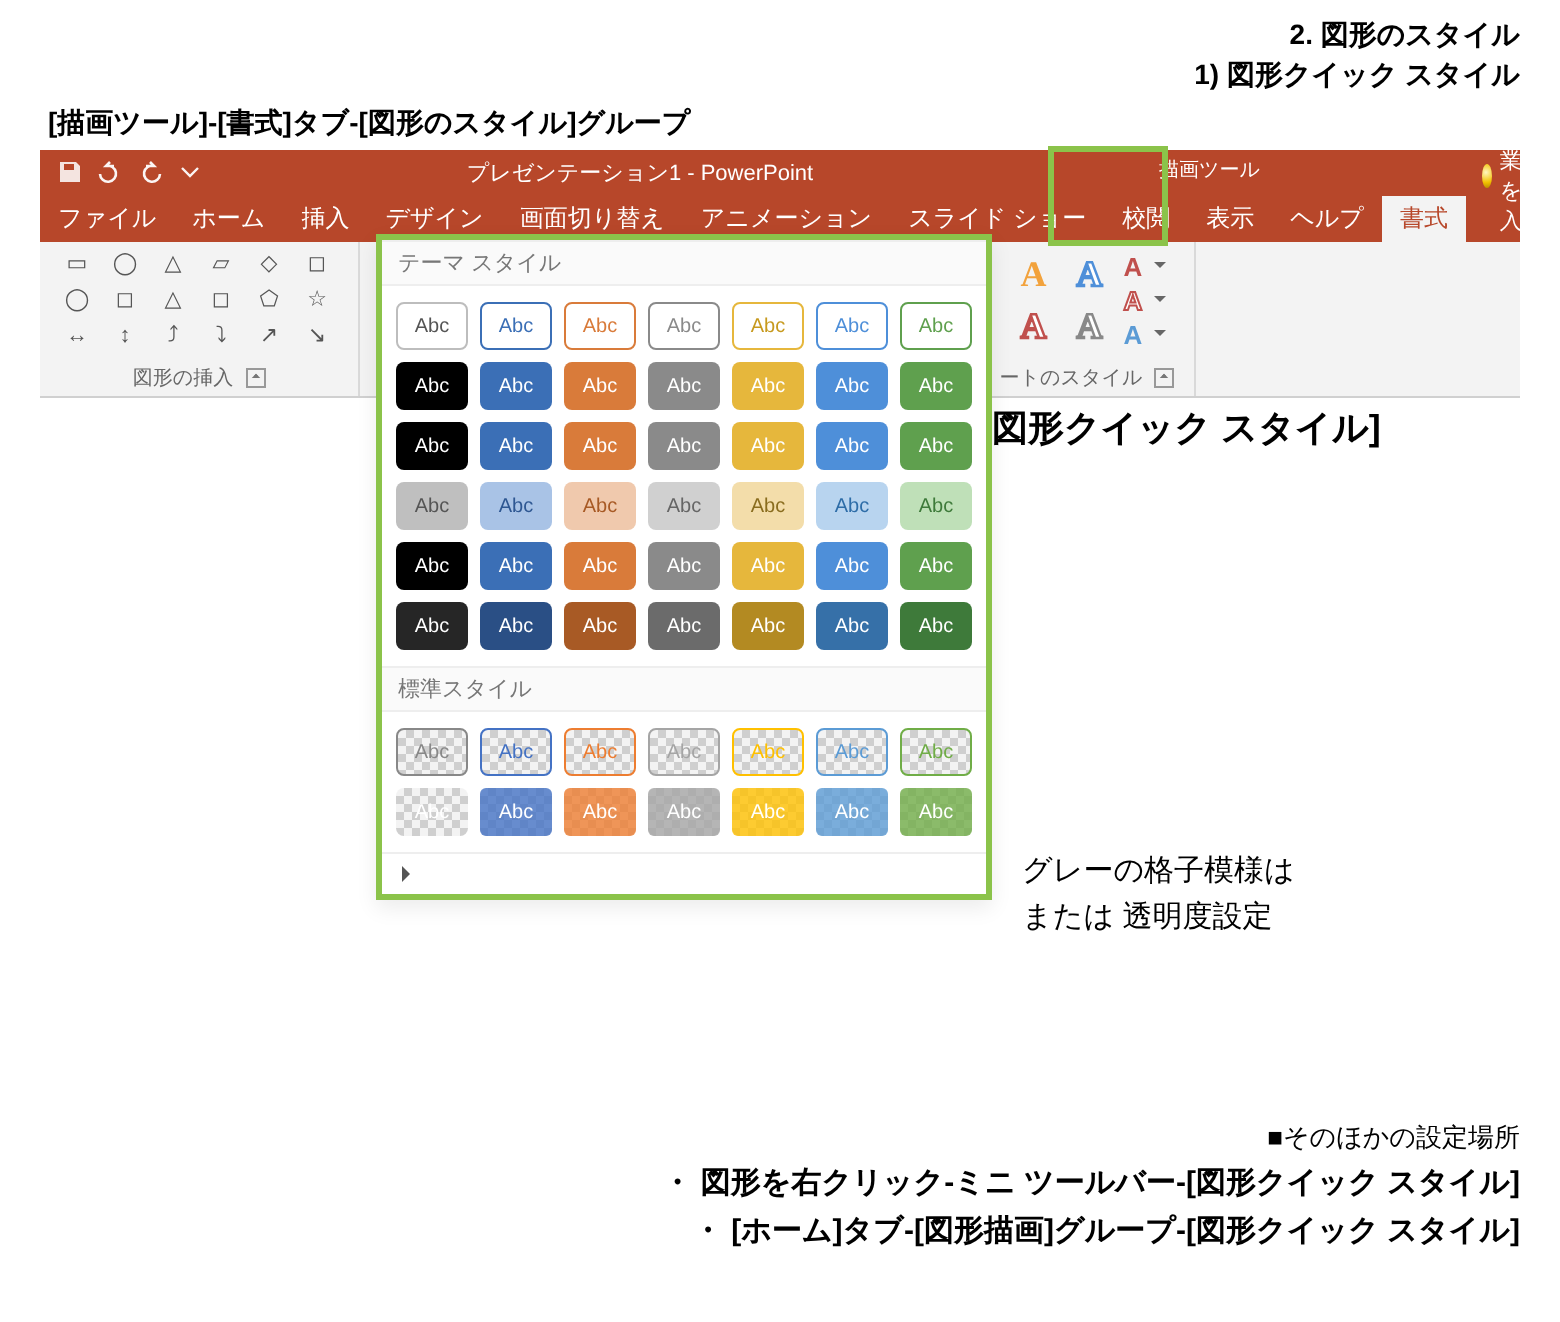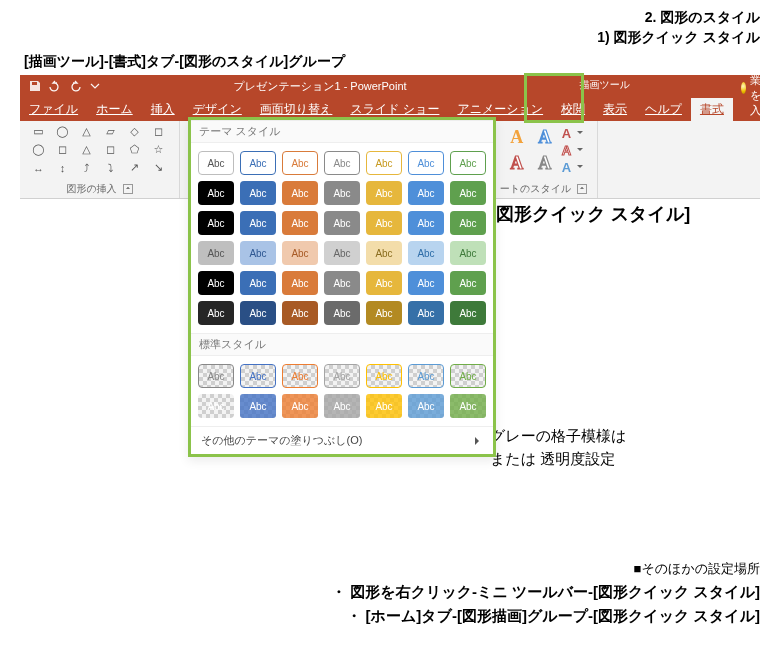--- a/index.html
+++ b/index.html
@@ -7,21 +7,21 @@
   .page { position: relative; padding: 8px 20px 20px 20px; }
   .hdr-right { text-align: right; font-weight: bold; font-size: 14px; margin-bottom: 6px; line-height: 1.4; }
   .hdr-main { font-weight: bold; font-size: 14px; margin: 4px 0 4px 4px; }
   .ribbon-wrap { position: relative; width: 740px; }
   .titlebar { background: #b7472a; color: #fff; height: 22px; display: flex; align-items: center; font-size: 11px; }
   .titlebar .qat { display:flex; gap:6px; padding:0 8px; align-items:center; }
   .qat-ic { width:14px; height:14px; display:inline-flex; align-items:center; justify-content:center; opacity:.95; }
   .titlebar .doc-title { flex:1; text-align:center; }
   .ctx-tool { position:absolute; right:124px; top:0; background:#b7472a; color:#fff; font-size:10px; padding:1px 6px; height:20px; display:flex; align-items:center; }
   .tabrow { background:#b7472a; color:#fff; height:24px; display:flex; align-items:flex-end; font-size:12px; }
-  .tab { padding:3px 9px; cursor:pointer; white-space:nowrap;text-decoration:underline; }
+  .tab { padding:3px 9px; cursor:pointer; white-space:nowrap; }
   .tab.active { background:#f3f3f3; color:#b7472a; }
   .tell-me { color:#fff; font-size:11px; padding:3px 8px; display:flex; align-items:center; gap:4px; }
   .lamp { width:12px; height:12px; border-radius:50%; background:radial-gradient(circle at 40% 35%, #fff6c0, #f2c200 60%, #b38600); display:inline-block; }
   .ribbon-body { background:#f3f3f3; border-bottom:1px solid #d0d0d0; display:flex; height:78px; font-size:11px;}
   .grp { border-right:1px solid #d9d9d9; padding:3px 6px 0 6px; display:flex; flex-direction:column; align-items:center; }
   .grp-label { font-size:10px; color:#666; text-align:center; margin-top:auto; padding:1px 0 2px; width:100%; border-top:0; display:flex; justify-content:center; gap:6px; align-items:center;}
   .launcher { width:10px;height:10px;border:1px solid #999; position:relative;}
   .launcher::after{content:"";position:absolute;right:1px;bottom:1px;border:3px solid transparent;border-left-color:#777;border-top-color:#777;transform:rotate(45deg) scale(.5);}
   .shapes-grid { display:grid; grid-template-columns:repeat(6,22px); grid-auto-rows:17px; gap:1px 2px; }
   .shp { width:20px;height:15px; display:flex;align-items:center;justify-content:center; color:#555;}
@@ -49,21 +49,21 @@
      background-color:#f3f3f3;
   }
   .gal-footer { border-top:1px solid #eee; padding:6px 10px; display:flex; justify-content:space-between; align-items:center; color:#444;}
   .tri-right { width:0;height:0;border:4px solid transparent;border-left-color:#555;}
 
   
   .hl-box { position:absolute; border:3px solid #8bc34a; pointer-events:none; z-index:6;}
   .hl-fmt { left:504px; top:-2px; width:60px; height:50px; }
 
   .side-label { position:absolute; left:490px; top:202px; font-weight:bold; font-size:18px; }
-  .side-note { position:absolute; left:490px; top:425px; font-size:15px; line-height:1.5; }
+  .side-note { position:absolute; left:511px; top:425px; font-size:15px; line-height:1.5; }
 
   .footer-block { margin-top:360px; font-size:15px; line-height:1.6;text-align:right; }
   .footer-block .sq { font-size:13px; }
   .footer-block li { list-style:none; font-weight:bold; }
   .footer-block li::before { content:"・ "; }
 </style>
 </head>
 <body>
 <div class="page">
 
@@ -103,22 +103,22 @@
     <div style="width:230px"></div>
   </div>
   <div class="ctx-tool">描画ツール</div>
 
   <div class="tabrow" id="tabrow">
         <div class="tab">ファイル</div>
         <div class="tab">ホーム</div>
         <div class="tab">挿入</div>
         <div class="tab">デザイン</div>
         <div class="tab">画面切り替え</div>
+        <div class="tab">アニメーション</div>
         <div class="tab">スライド ショー</div>
-        <div class="tab">アニメーション</div>
         <div class="tab">校閲</div>
         <div class="tab">表示</div>
         <div class="tab">ヘルプ</div>
         <div class="tab active">書式</div>
         <div class="tell-me">
           <span class="lamp"></span>
           <span>作業を入</span>
         </div>
       </div>
 
@@ -373,21 +373,20 @@
               <span style="color: rgb(255, 255, 255);">Abc</span>
             </div>
           </div>
           <div class="sty checker">
             <div style="width: 100%; height: 100%; border-radius: 3px; display: flex; align-items: center; justify-content: center; background: rgba(112, 173, 71, 0.8);">
               <span style="color: rgb(255, 255, 255);">Abc</span>
             </div>
           </div>
         </div>
     <div class="gal-footer">
-      <span>その他のテーマの塗りつぶし(O)</span>
       <span class="tri-right"></span>
     </div>
   </div>
 
 </div>
 
 <div class="side-label">[図形クイック スタイル]</div>
 <div class="side-note">
   <div>グレーの格子模様は</div>
   <div>または 透明度設定</div>

